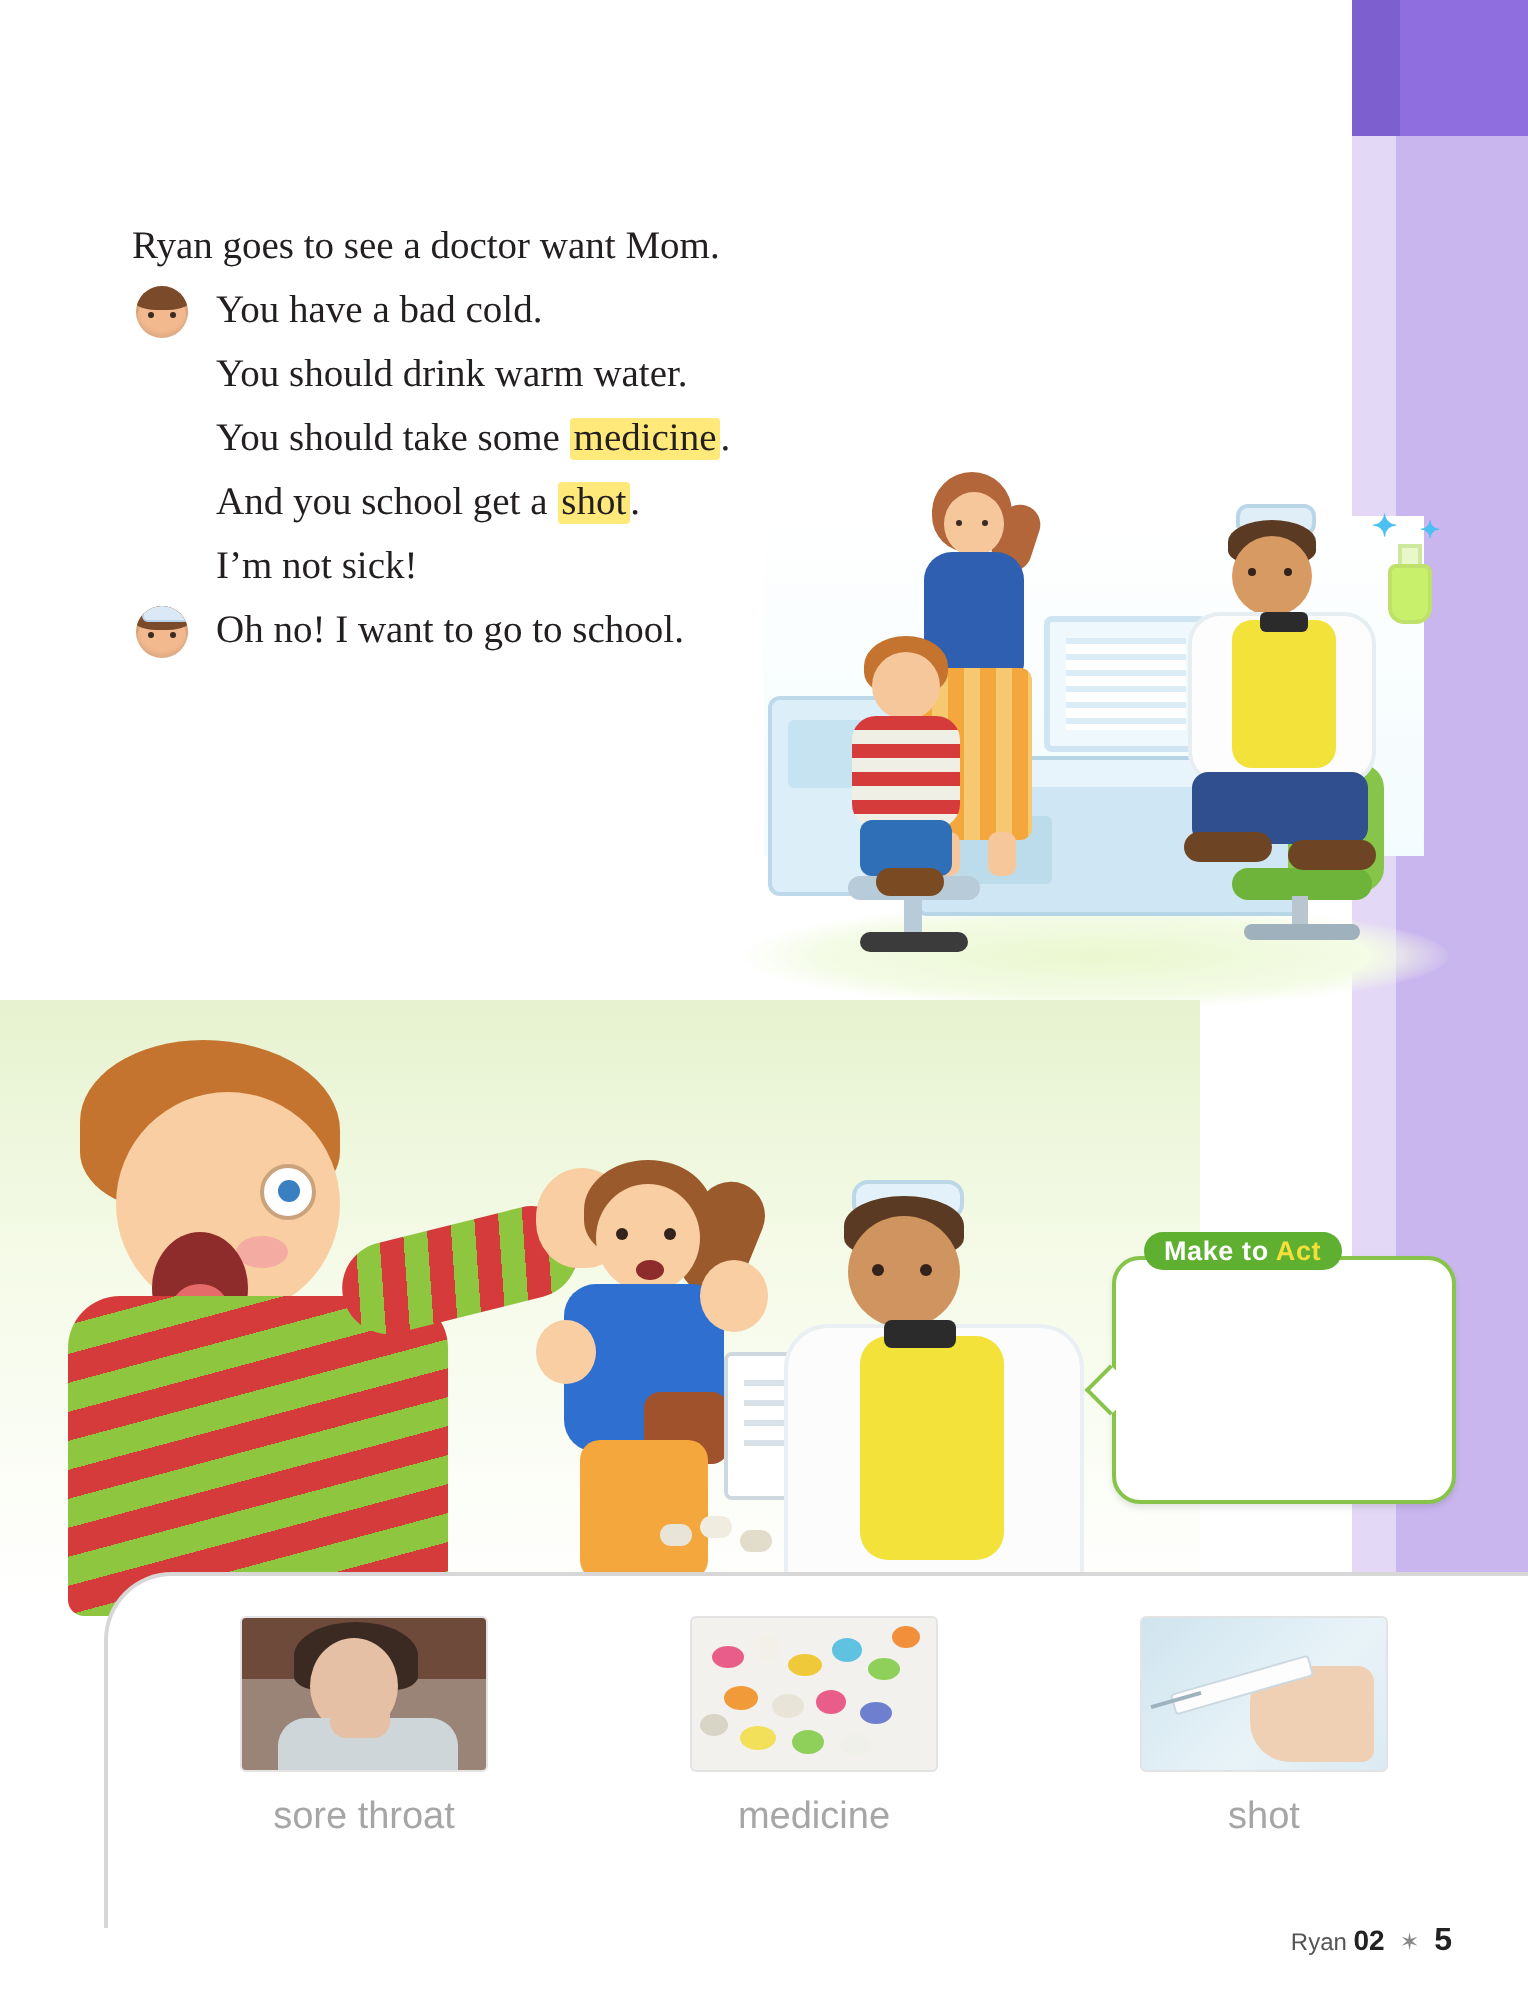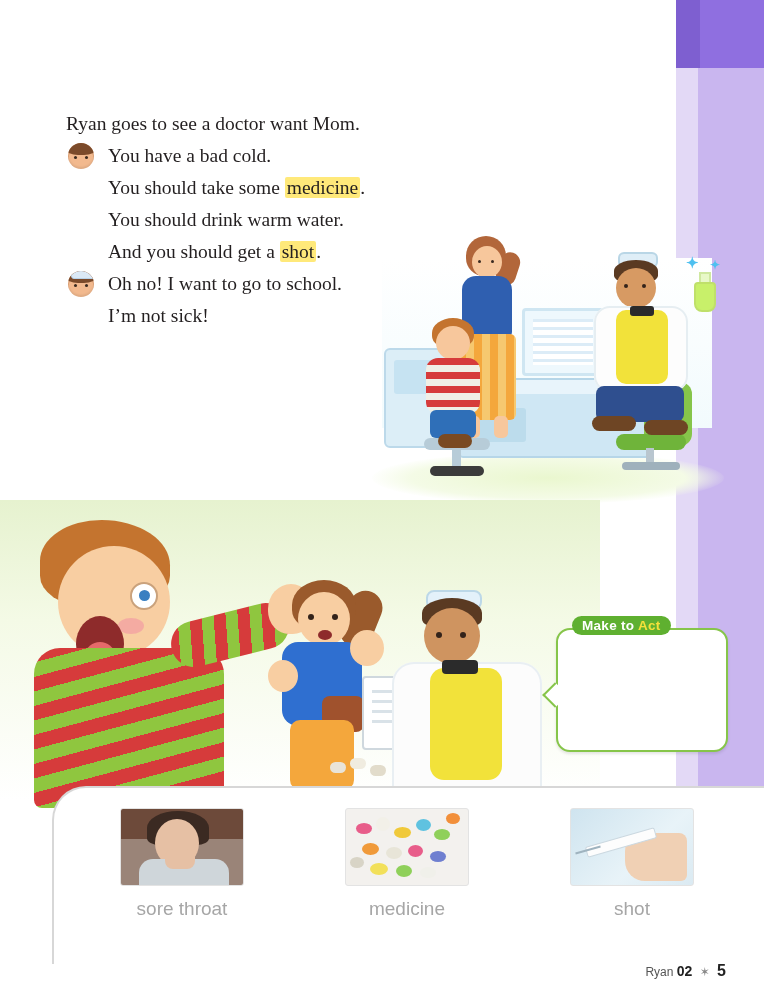--- a/index.html
+++ b/index.html
@@ -302,42 +302,42 @@
 
     <div class="line speaker">
       <span class="face">
         <span class="hair"></span>
           <span class="eyes"></span>
       </span>
       <span>You have a bad cold.</span>
     </div>
 
     <div class="line indent">
+      <span>You should drink warm water.</span>
+    </div>
+
+    <div class="line indent">
       <span>You should take some </span><span class="hl">medicine</span><span>.</span>
     </div>
 
     <div class="line indent">
-      <span>You should drink warm water.</span>
+      <span>And you school get a </span><span class="hl">shot</span><span>.</span>
     </div>
 
     <div class="line indent">
-      <span>And you should get a </span><span class="hl">shot</span><span>.</span>
+      <span>I’m not sick!</span>
     </div>
 
     <div class="line speaker">
       <span class="face sick">
         <span class="hair"></span>
           <span class="eyes"></span>
           <span class="pack"></span>
       </span>
       <span>Oh no! I want to go to school.</span>
-    </div>
-
-    <div class="line indent">
-      <span>I’m not sick!</span>
     </div>
   </div>
 
   <div class="scene1">
     <div class="s1-floor"></div>
     <div class="s1-wall"></div>
     <div class="cabinet"></div>
     <div class="monitor"></div>
     <div class="desk"></div>
     <div class="chair">

